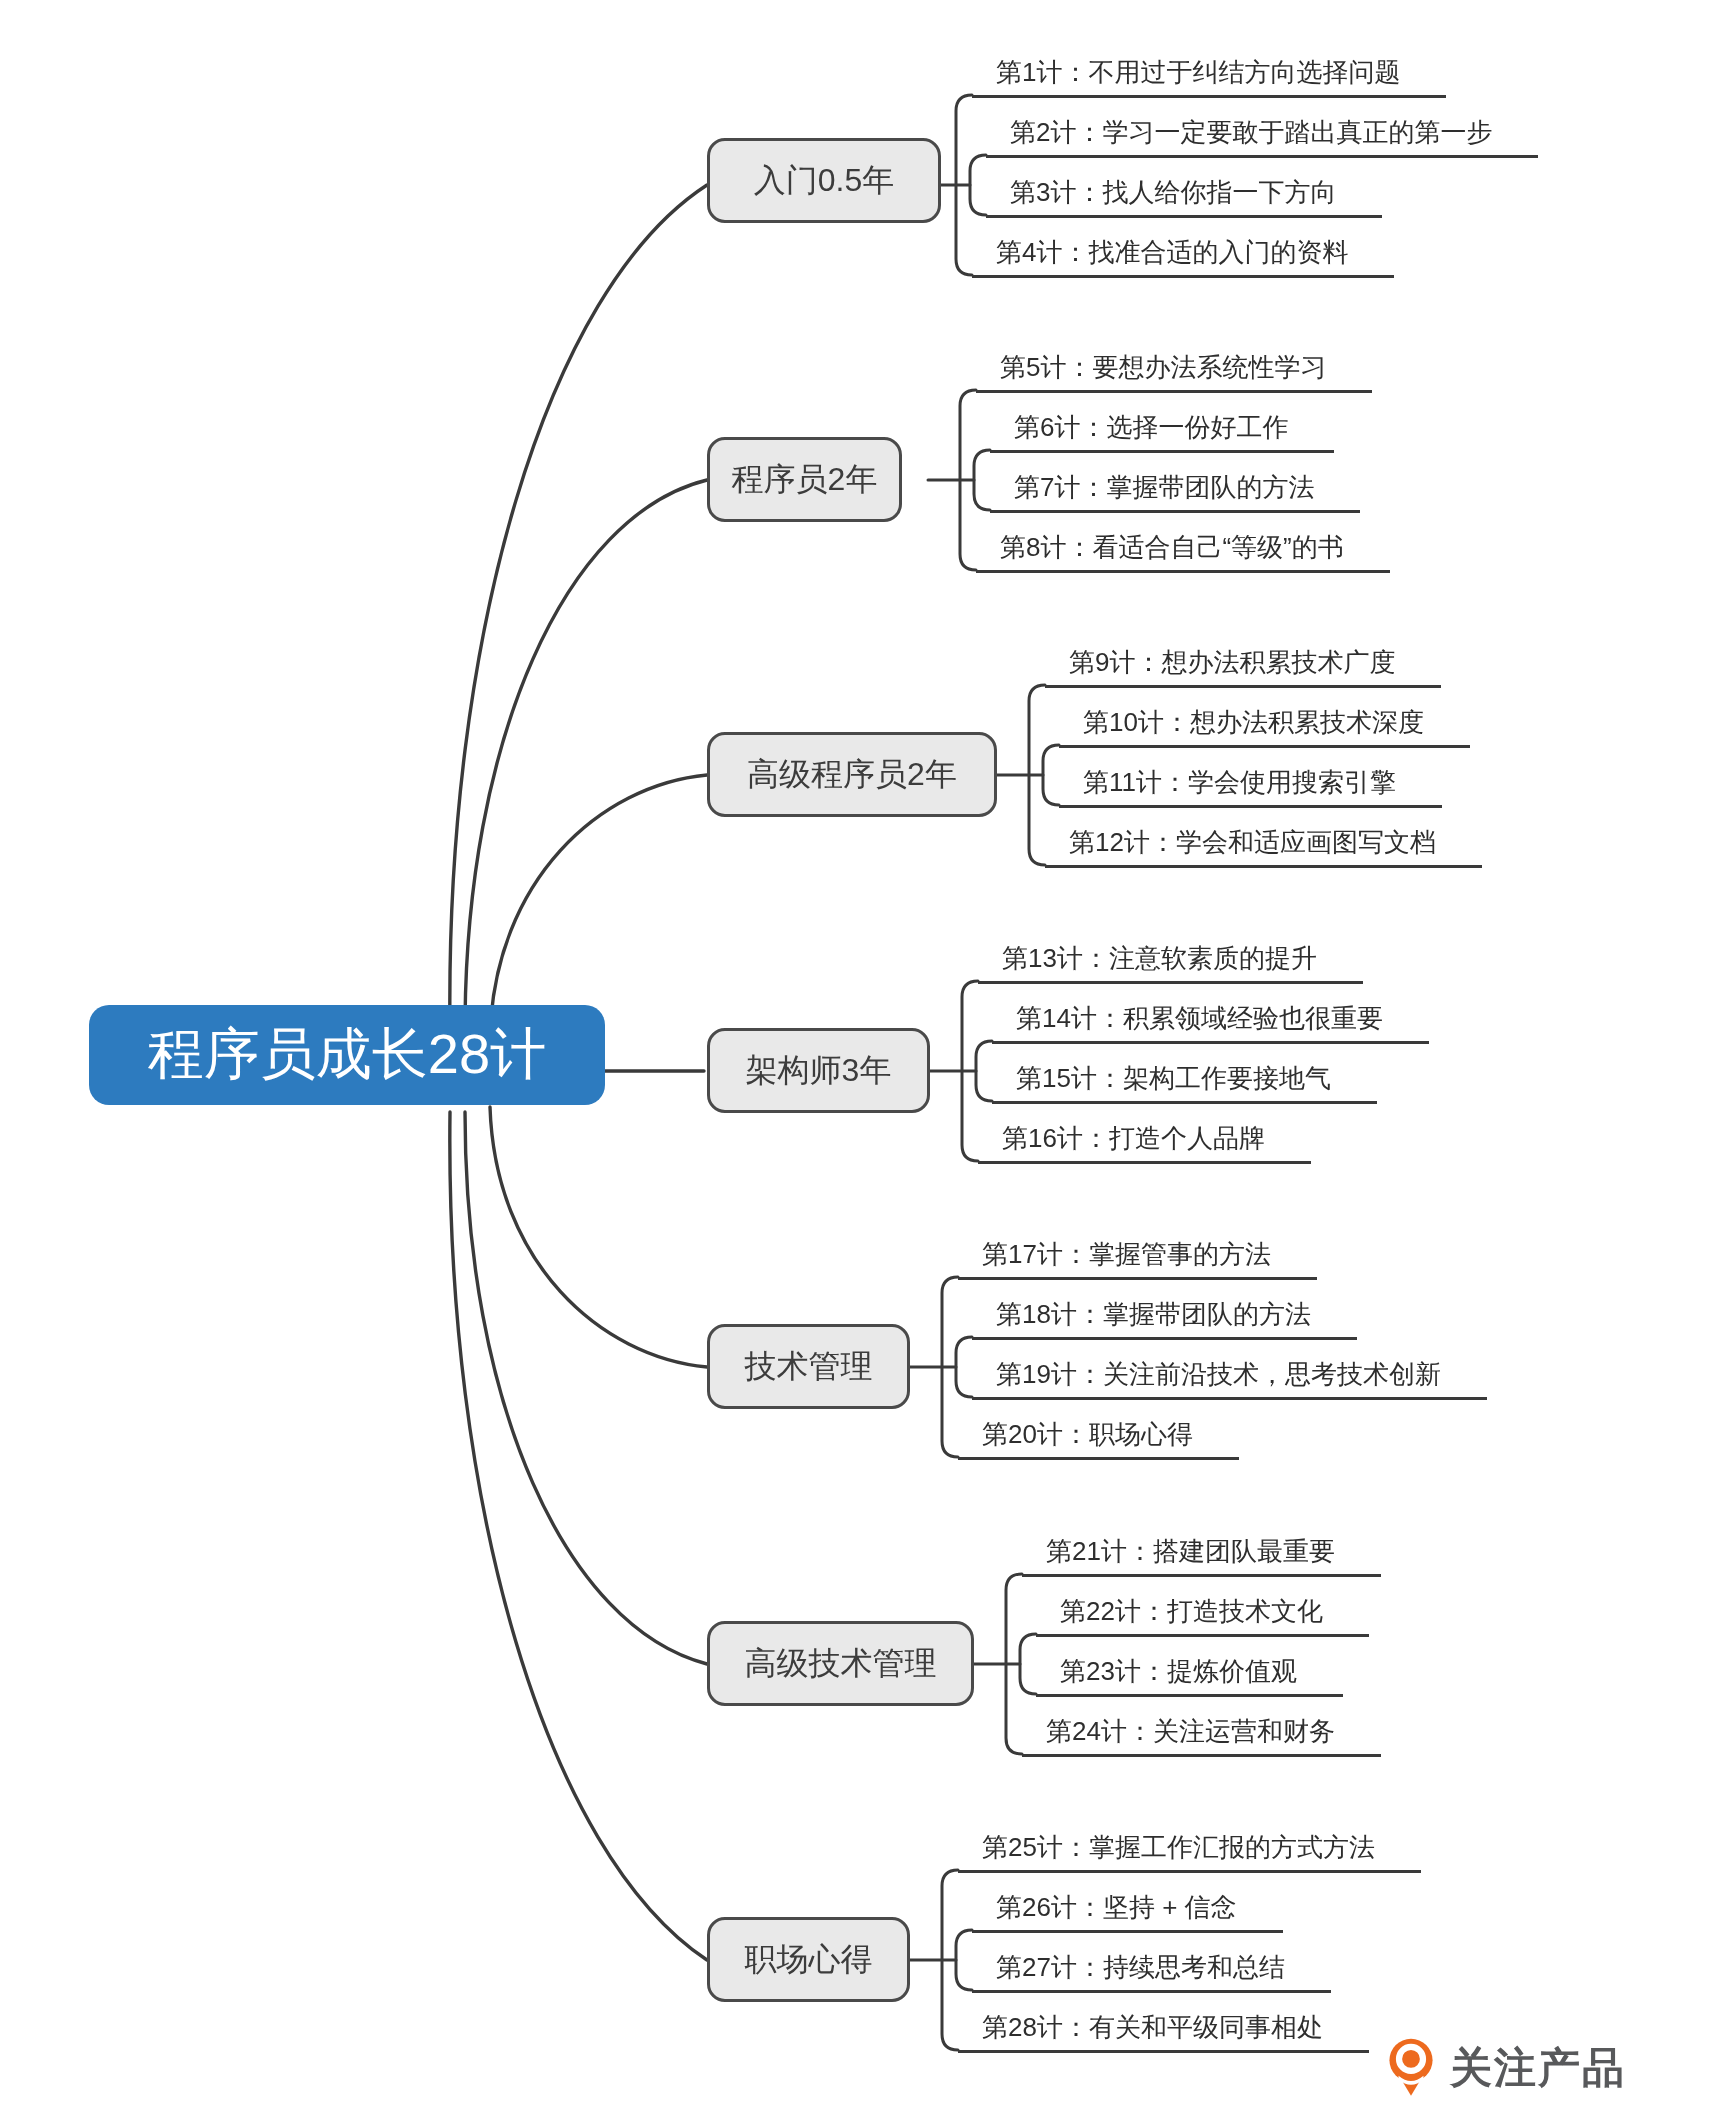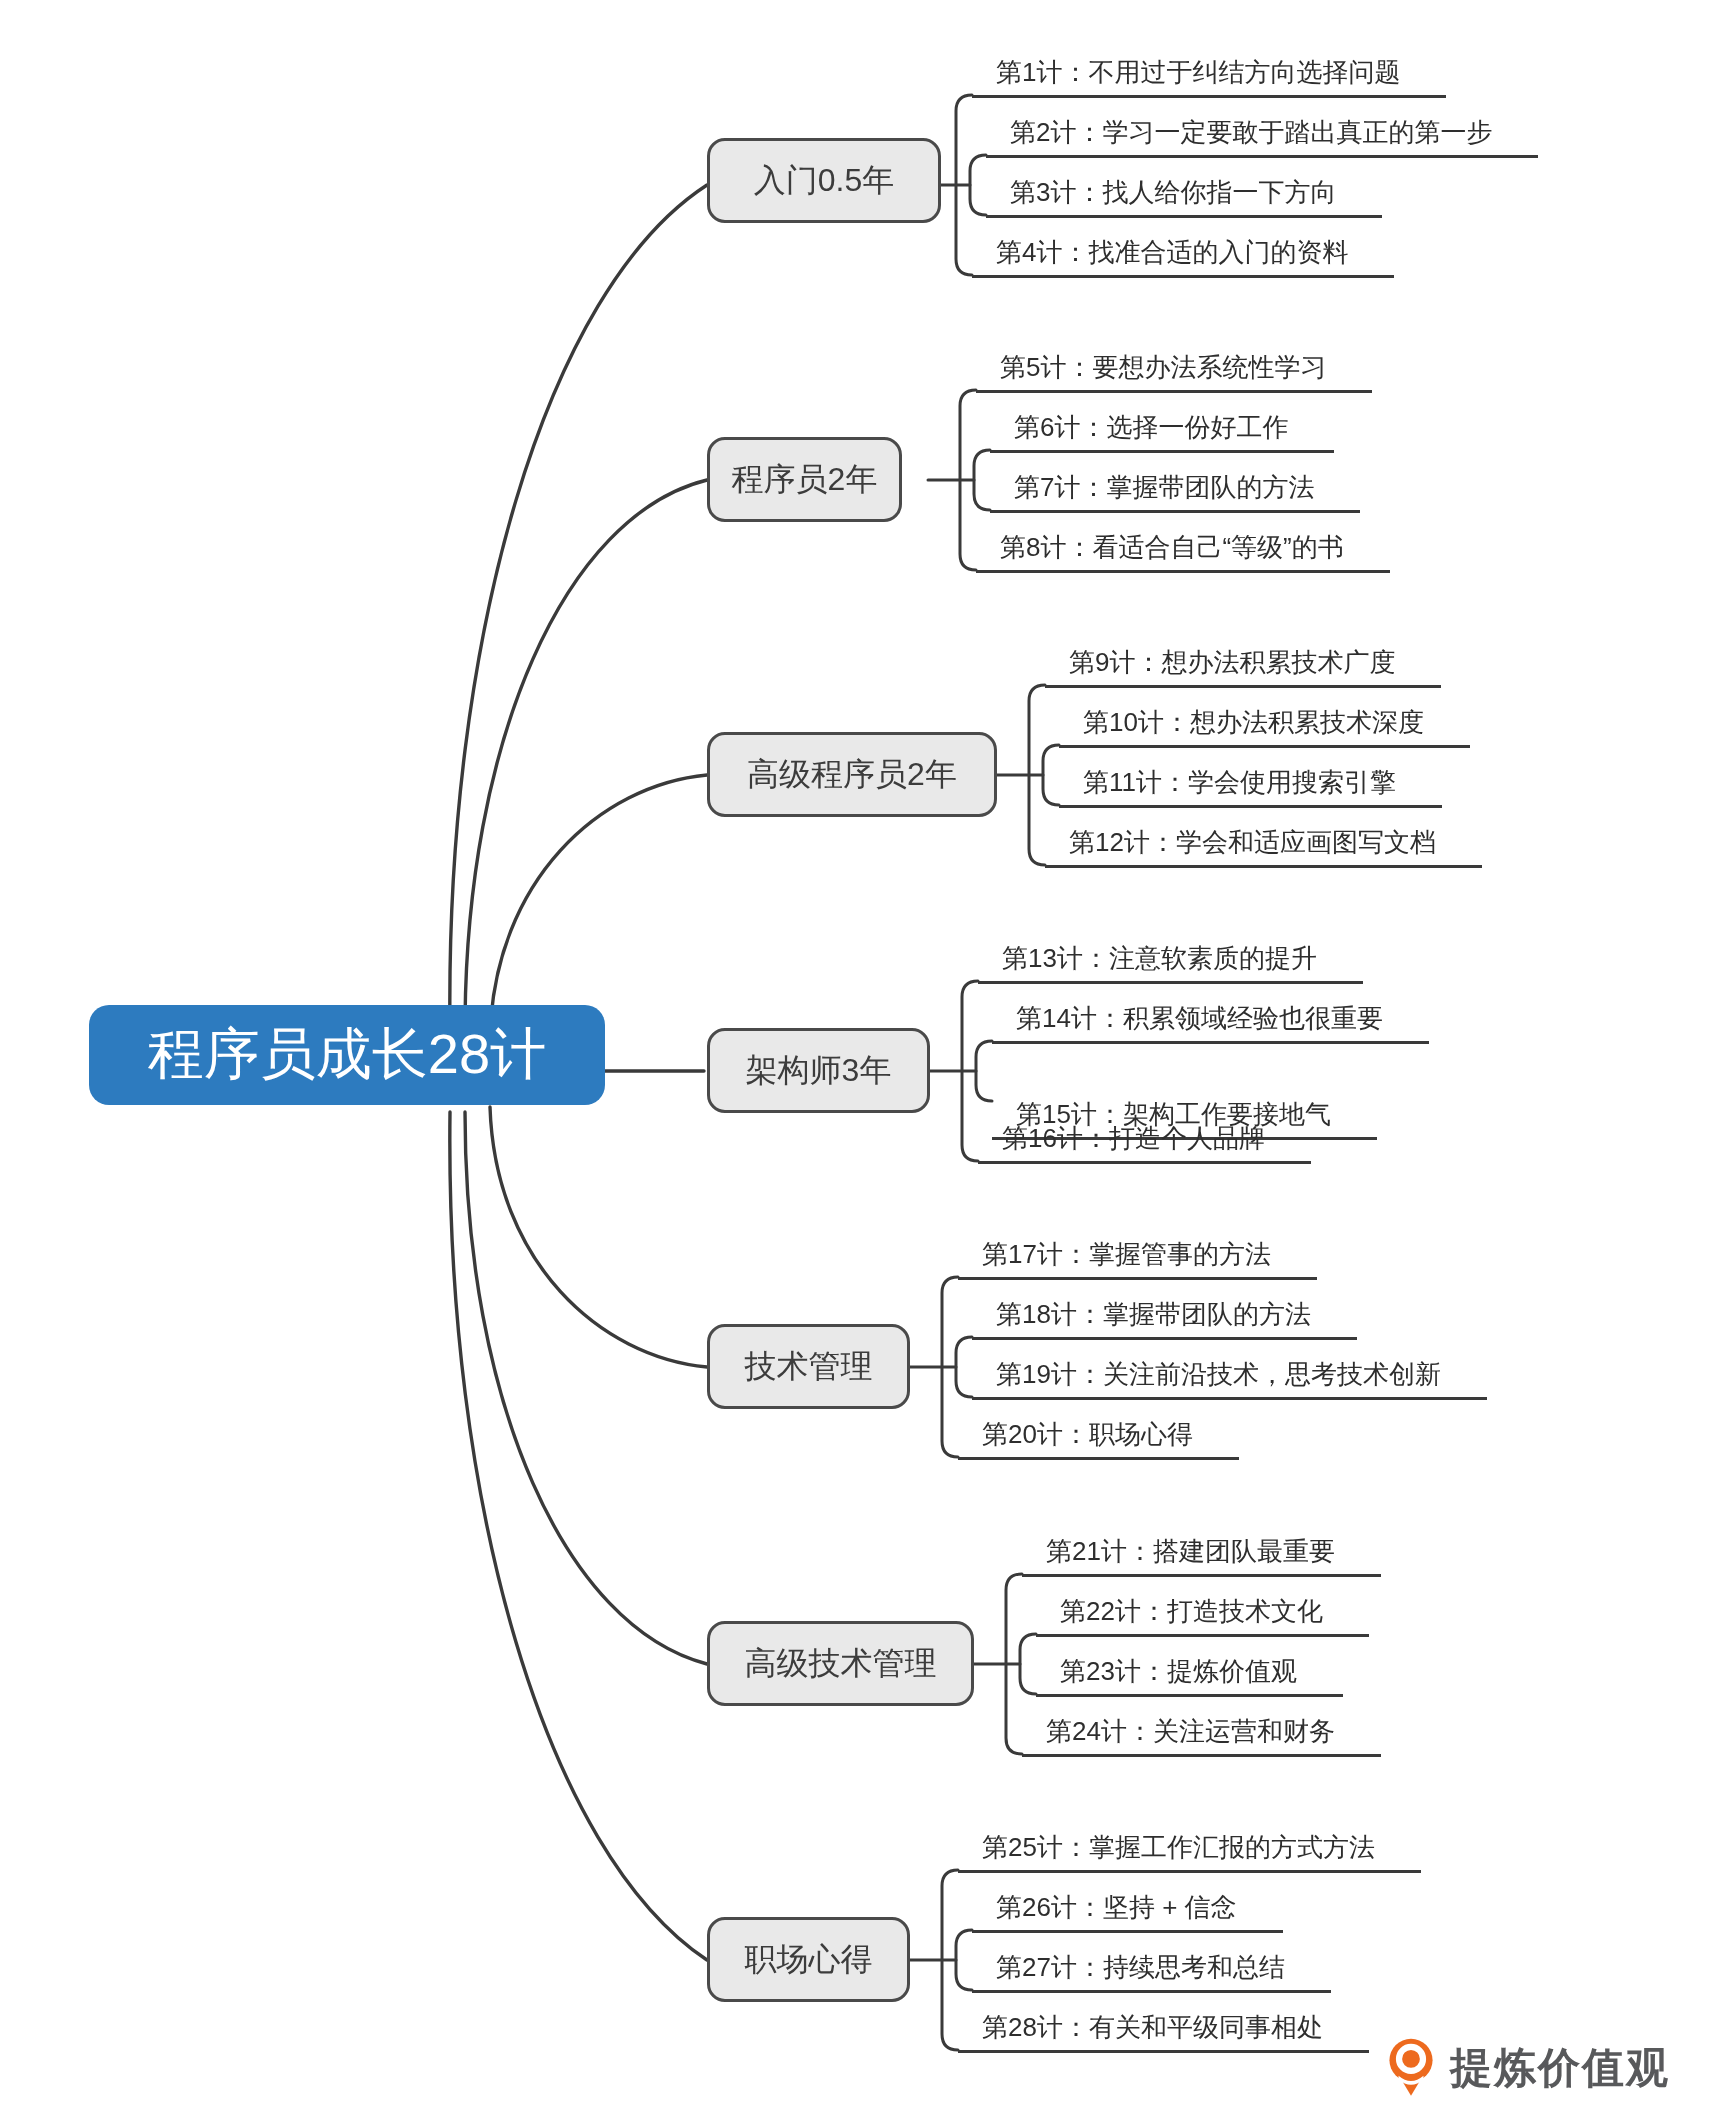--- a/index.html
+++ b/index.html
@@ -66,41 +66,41 @@
 
   <div class="logo">
     <span style="display:inline-flex;">
       <svg width="46" height="59" viewBox="0 0 48 61">
         <circle cx="24" cy="23" r="22.5" fill="var(--logo-orange)"></circle>
         <path d="M12 40 L24 60 L36 40 Z" fill="var(--logo-orange)"></path>
         <path d="M11 39 Q24 50 37 39 L37 43 Q24 54 11 43 Z" fill="#ffffff"></path>
         <circle cx="24" cy="21.5" r="12.5" fill="none" stroke="#ffffff" stroke-width="6.5"></circle>
       </svg>
     </span>
-    <span class="logo-text">提炼价值观</span>
+    <span class="logo-text">关注产品</span>
   </div>
 <div class="topic-box" style="left: 707px; top: 138px; width: 234px;">入门0.5年</div>
     <div class="child-topic" style="left: 972px; top: 51px;">第1计：不用过于纠结方向选择问题</div>
     <div class="child-topic" style="left: 986px; top: 111px;">第2计：学习一定要敢于踏出真正的第一步</div>
     <div class="child-topic" style="left: 986px; top: 171px;">第3计：找人给你指一下方向</div>
     <div class="child-topic" style="left: 972px; top: 231px;">第4计：找准合适的入门的资料</div>
     <div class="topic-box" style="left: 707px; top: 437px; width: 195px;">程序员2年</div>
     <div class="child-topic" style="left: 976px; top: 346px;">第5计：要想办法系统性学习</div>
     <div class="child-topic" style="left: 990px; top: 406px;">第6计：选择一份好工作</div>
     <div class="child-topic" style="left: 990px; top: 466px;">第7计：掌握带团队的方法</div>
     <div class="child-topic" style="left: 976px; top: 526px;">第8计：看适合自己“等级”的书</div>
     <div class="topic-box" style="left: 707px; top: 732px; width: 290px;">高级程序员2年</div>
     <div class="child-topic" style="left: 1045px; top: 641px;">第9计：想办法积累技术广度</div>
     <div class="child-topic" style="left: 1059px; top: 701px;">第10计：想办法积累技术深度</div>
     <div class="child-topic" style="left: 1059px; top: 761px;">第11计：学会使用搜索引擎</div>
     <div class="child-topic" style="left: 1045px; top: 821px;">第12计：学会和适应画图写文档</div>
     <div class="topic-box" style="left: 707px; top: 1028px; width: 223px;">架构师3年</div>
     <div class="child-topic" style="left: 978px; top: 937px;">第13计：注意软素质的提升</div>
     <div class="child-topic" style="left: 992px; top: 997px;">第14计：积累领域经验也很重要</div>
-    <div class="child-topic" style="left: 992px; top: 1057px; margin-top: 36px;">第15计：架构工作要接地气</div>
+    <div class="child-topic" style="left: 992px; top: 1057px;">第15计：架构工作要接地气</div>
     <div class="child-topic" style="left: 978px; top: 1117px;">第16计：打造个人品牌</div>
     <div class="topic-box" style="left: 707px; top: 1324px; width: 203px;">技术管理</div>
     <div class="child-topic" style="left: 958px; top: 1233px;">第17计：掌握管事的方法</div>
     <div class="child-topic" style="left: 972px; top: 1293px;">第18计：掌握带团队的方法</div>
     <div class="child-topic" style="left: 972px; top: 1353px;">第19计：关注前沿技术，思考技术创新</div>
     <div class="child-topic" style="left: 958px; top: 1413px;">第20计：职场心得</div>
     <div class="topic-box" style="left: 707px; top: 1621px; width: 267px;">高级技术管理</div>
     <div class="child-topic" style="left: 1022px; top: 1530px;">第21计：搭建团队最重要</div>
     <div class="child-topic" style="left: 1036px; top: 1590px;">第22计：打造技术文化</div>
     <div class="child-topic" style="left: 1036px; top: 1650px;">第23计：提炼价值观</div>

